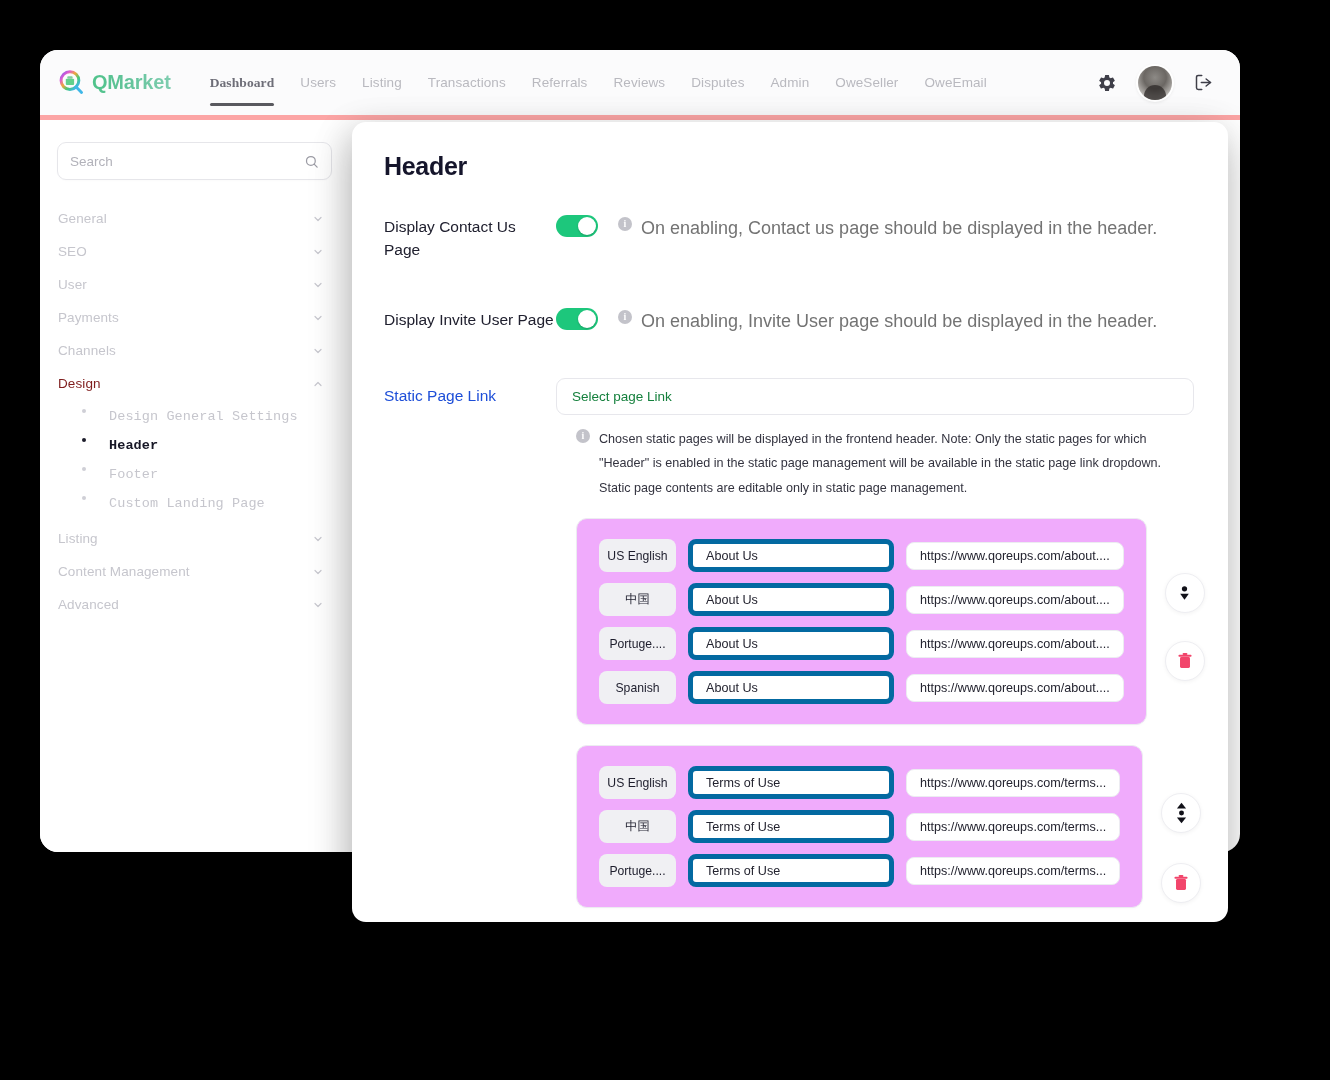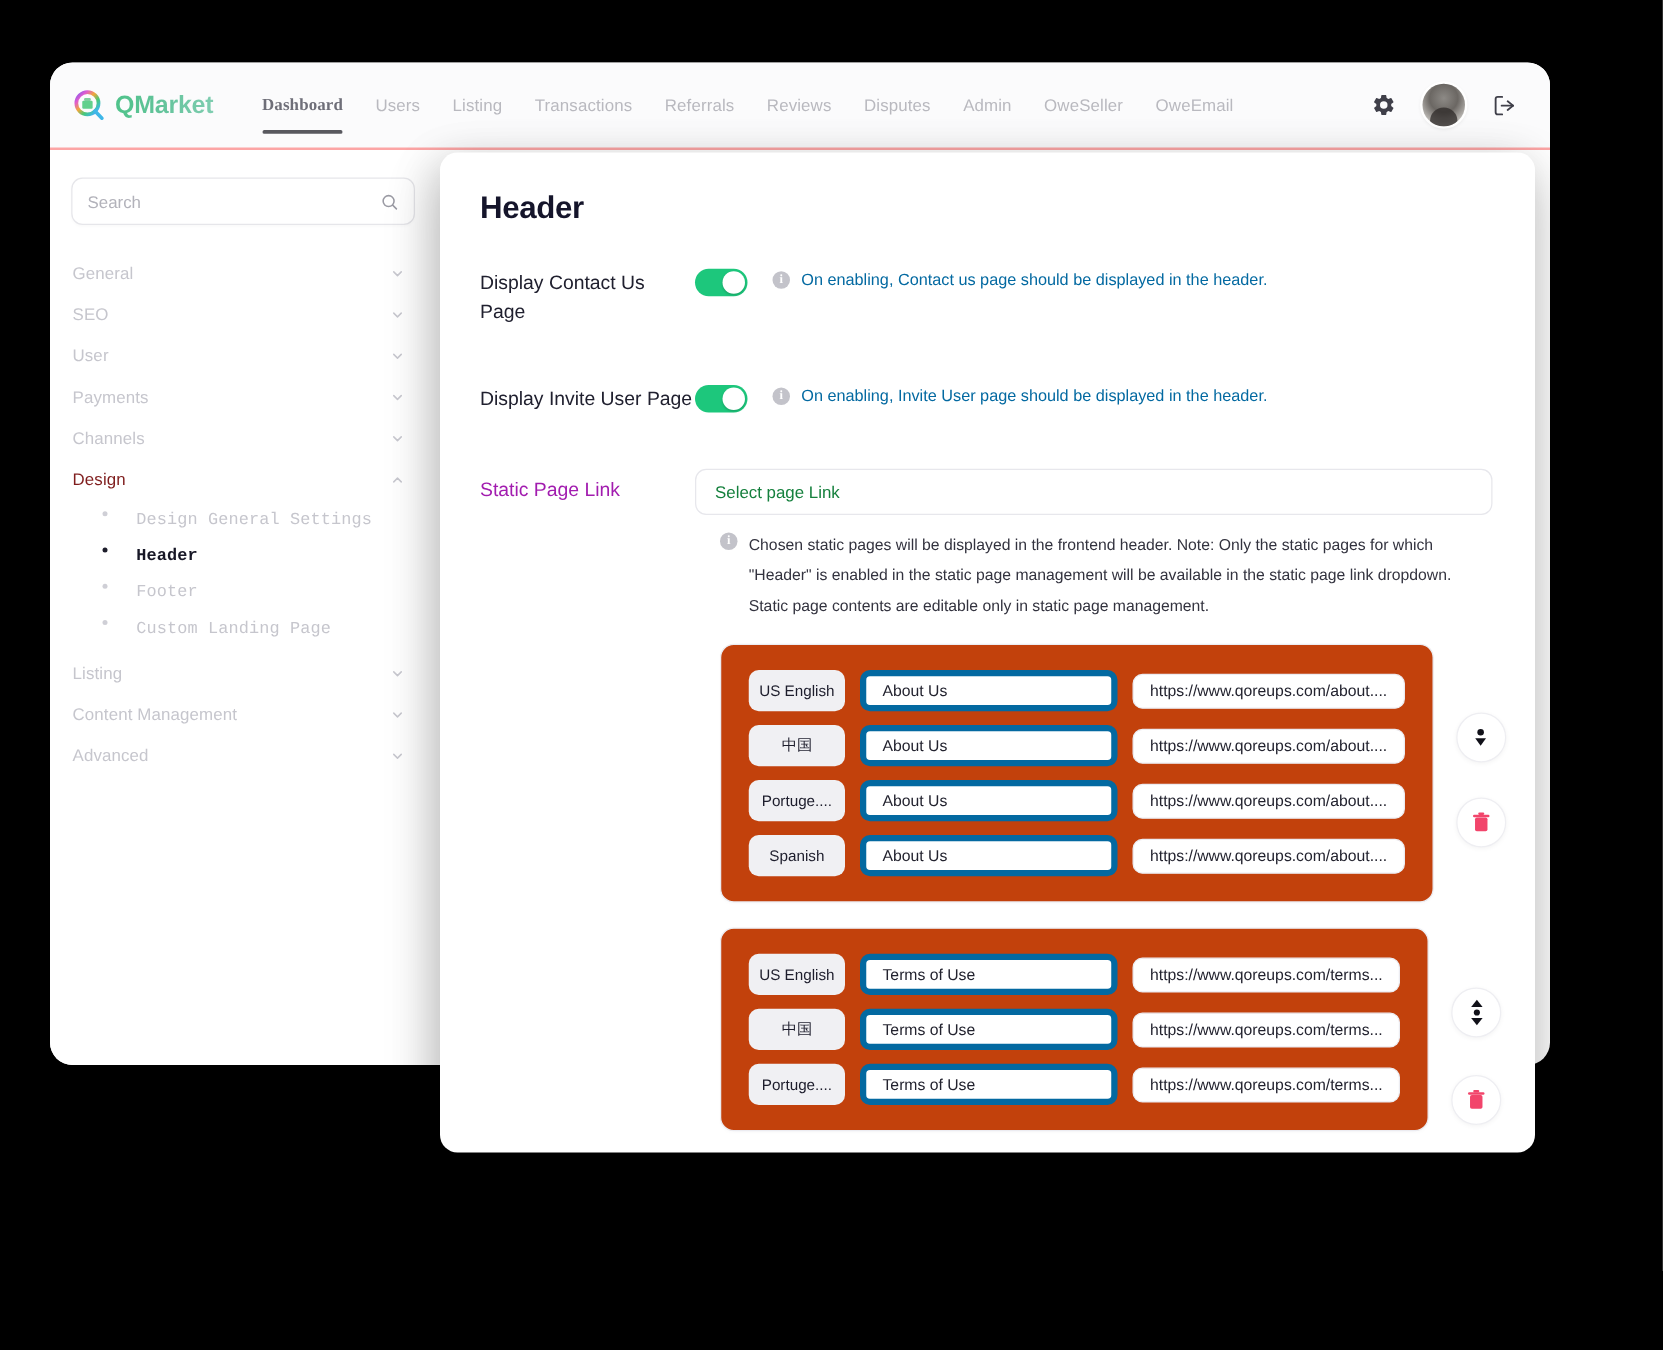--- a/index.html
+++ b/index.html
@@ -34,21 +34,21 @@
   }
 
   
   .topbar {
     position: relative;
     height: 70px;
     background: #fbfbfc;
     display: flex;
     align-items: center;
     padding: 0 0 0 18px;
-    border-bottom: 2px solid #fca5a5;
+    border-bottom: 5px solid #fca5a5;
   }
 
   .brand {
     display: flex;
     align-items: center;
     gap: 7px;
     margin-right: 26px;
     flex-shrink: 0;
   }
   .brand-mark { width: 27px; height: 27px; display: block; }
@@ -263,37 +263,37 @@
     color: #ffffff;
     font-size: 10px;
     font-weight: 700;
     line-height: 14px;
     text-align: center;
     flex-shrink: 0;
     margin-top: 2px;
     font-family: "Liberation Serif", serif;
   }
   .hint-text {
-    font-size: 13px;
-    color: #0369a1;
+    font-size: 18px;
+    color: #737373;
     line-height: 1.45;
     text-align: right;
   }
 
   
   .static-row {
     display: flex;
     align-items: flex-start;
     margin-bottom: 12px;
   }
   .static-label {
     width: 172px;
     flex-shrink: 0;
     font-size: 15.5px;
-    color: #a21caf;
+    color: #1d4ed8;
     padding-top: 9px;
   }
   .select-box {
     flex: 1;
     height: 37px;
     border: 1px solid #e7e7ec;
     border-radius: 9px;
     display: flex;
     align-items: center;
     padding: 0 15px;
@@ -322,21 +322,21 @@
     align-items: flex-start;
     margin-left: 192px;
     margin-bottom: 20px;
     gap: 16px;
   }
   .lang-card {
     flex: 1;
     border: 1px solid #ececf1;
     border-radius: 11px;
     padding: 20px 22px;
-    background: #c2410c;
+    background: #f0abfc;
     box-shadow: 0 1px 3px rgba(0,0,0,.02);
   }
   .lang-row {
     display: flex;
     align-items: center;
     gap: 12px;
     margin-bottom: 11px;
   }
   .lang-row:last-child { margin-bottom: 0; }
   .lang-chip {

